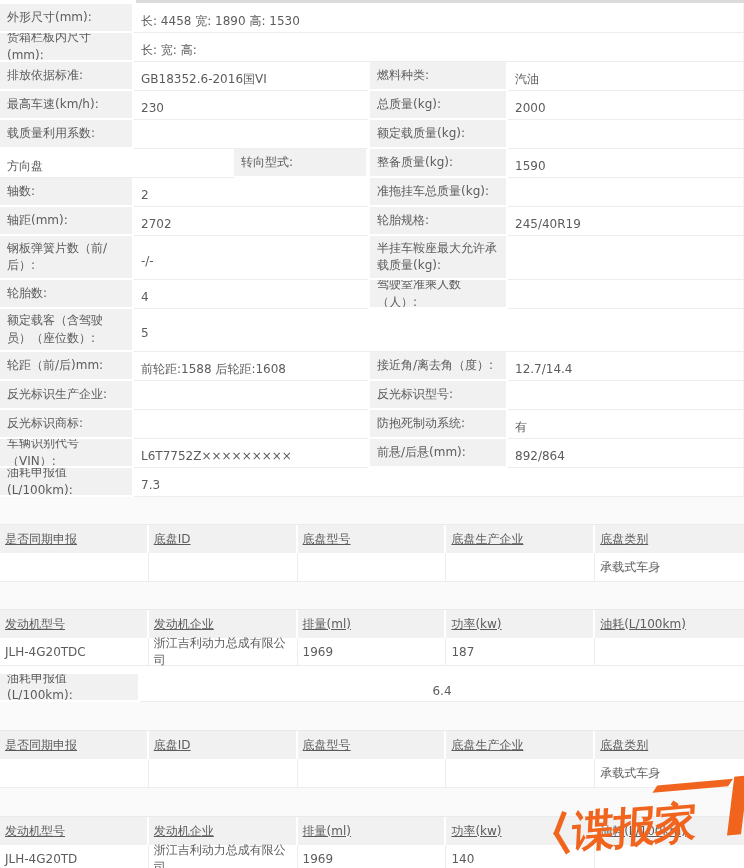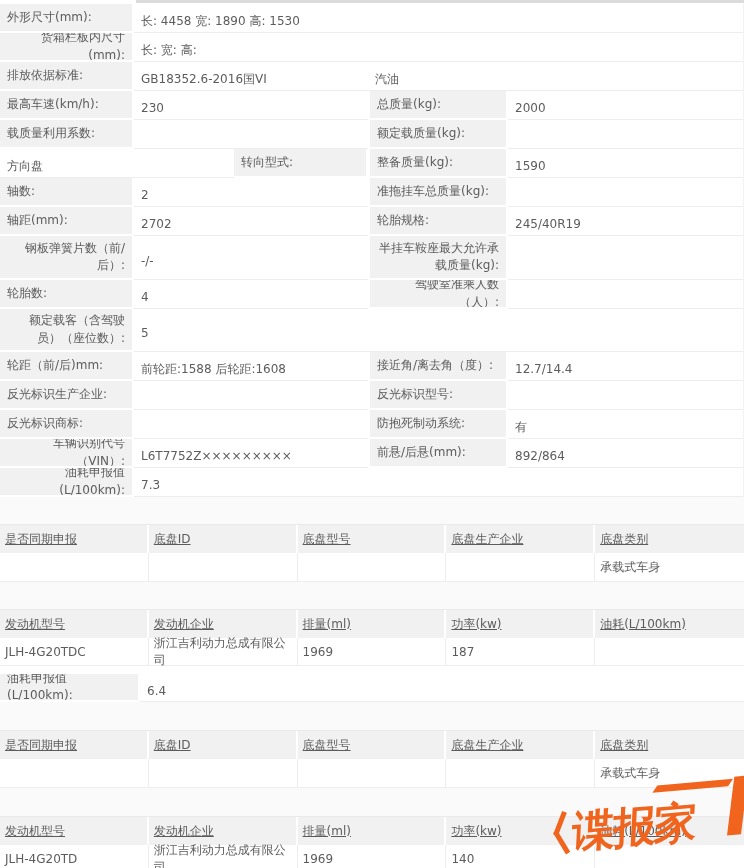--- a/index.html
+++ b/index.html
@@ -9,21 +9,21 @@
     font-family:"DejaVu Sans","Liberation Sans",sans-serif;
     font-size:12px;color:#5c5c5c;
   }
   .page{position:relative;width:744px;}
 
   
   .sliver{height:4px;position:relative;background:#fff;}
   .sliver-line{position:absolute;left:136px;right:0;top:0;height:3px;background:#dcdcdc;}
 
   
-  .spec{border-right:1px solid #f2f2f2;text-align:right;}
+  .spec{border-right:1px solid #f2f2f2;}
   .row{display:flex;height:29px;}
   .row.t44{height:44px;}
   .row.t43{height:43px;}
   .cell{box-sizing:border-box;display:flex;align-items:center;padding:0 7px;overflow:hidden;}
   .cell span{line-height:1.45;}
   .lab{background:#f1f1f1;border-right:2px solid #fff;border-bottom:2px solid #fff;}
   .lab.c3{border-left:2px solid #fff;}
   .val{background:#fff;border-bottom:1px solid #ededed;margin-top:8px;}
   .c1{width:134px;flex:none;}
   .c2{width:234px;flex:none;}
@@ -44,21 +44,21 @@
   .tbl5 .hcell:last-child{border-right:none;}
   .tbl5 .drow{display:flex;height:29px;}
   .tbl5 .drow.h28{height:28px;}
   .tbl5 .dcell{box-sizing:border-box;width:20%;display:flex;align-items:center;
     padding:0 5px;background:#fff;border-right:1px solid #ededed;border-bottom:1px solid #ededed;}
   .tbl5 .dcell:last-child{border-right:none;}
 
   
   .fuelrow{display:flex;height:28px;}
   .fuelrow .lab{width:140px;flex:none;}
-  .fuelrow .val{flex:1;}
+  .fuelrow .val{flex:1;justify-content:center;}
 
   
   .watermark{position:absolute;left:556px;top:786px;width:192px;height:78px;
     transform:rotate(-5deg);z-index:10;pointer-events:none;
     display:flex;align-items:center;}
   .wm-angle{position:relative;width:15px;height:46px;flex:none;margin-right:1px;}
   .wm-angle::before{content:"";position:absolute;left:2px;top:1px;width:5px;height:25px;
     background:#f0641e;transform:rotate(26deg);}
   .wm-angle::after{content:"";position:absolute;left:2px;bottom:1px;width:5px;height:25px;
     background:#f0641e;transform:rotate(-26deg);}
@@ -98,20 +98,23 @@
         </div>
     </div>
 
     <div class="row">
       <div class="cell lab c1">
           <span>排放依据标准:</span>
         </div>
       <div class="cell val c2">
           <span>GB18352.6-2016国VI</span>
         </div>
+      <div class="cell lab c3">
+          <span>燃料种类:</span>
+        </div>
       <div class="cell val c4">
           <span>汽油</span>
         </div>
     </div>
 
     <div class="row">
       <div class="cell lab c1">
           <span>最高车速(km/h):</span>
         </div>
       <div class="cell val c2">

